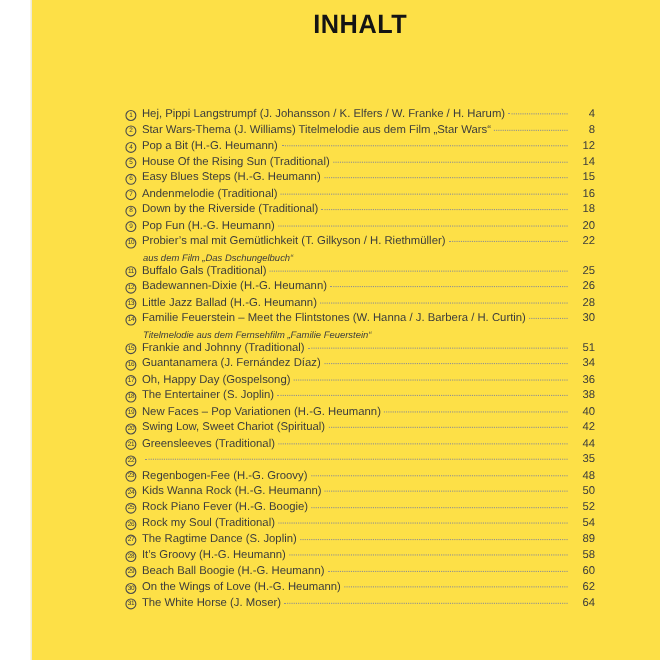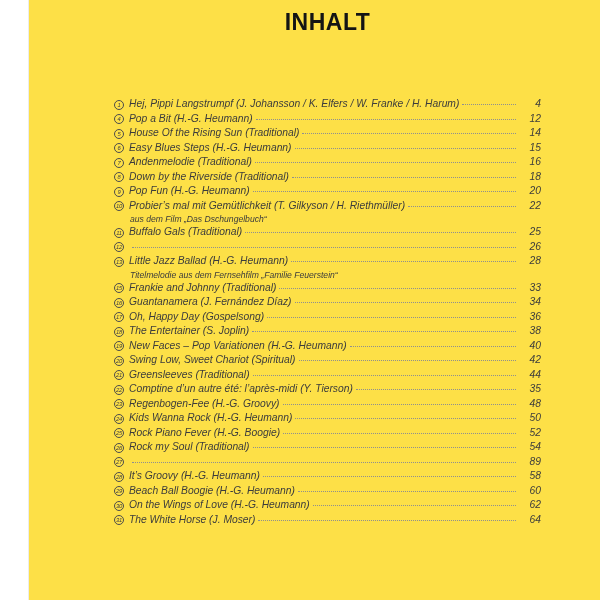--- a/index.html
+++ b/index.html
@@ -16,21 +16,21 @@
     margin-left:28px;
   }
   .page-title {
     margin:0; text-align:center;
     font-size:23px; font-weight:bold; letter-spacing:0.5px;
     color:#141414; transform:scaleY(1.05);
   }
   .entries { margin-top:62px; }
   .entry-row {
     display:flex; align-items:baseline;
-    height:14.5px; font-size:10.3px; white-space:nowrap;font-style:italic;
+    height:14.5px; font-size:10.3px; white-space:nowrap;
   }
   .badge {
     flex:none; box-sizing:border-box;
     width:10px; height:10px; border:1px solid #4c4c4c; border-radius:50%;
     font-size:5.8px; line-height:8px; text-align:center; letter-spacing:-0.3px;
     align-self:center; margin-right:5px; position:relative; top:-0.5px;
     color:#3c3c3c;
   }
   .entry-title { flex:none; }
   .dots {
@@ -53,20 +53,29 @@
   <div class="entry">
     <div class="entry-row">
       <span class="badge">1</span>
       <span class="entry-title">Hej, Pippi Langstrumpf (J. Johansson / K. Elfers / W. Franke / H. Harum)</span>
       <span class="dots"></span>
       <span class="pageno">4</span>
     </div>
 
   </div>
 
+  <div class="entry">
+    <div class="entry-row">
+      <span class="badge">2</span>
+      <span class="entry-title">Star Wars-Thema (J. Williams) Titelmelodie aus dem Film „Star Wars“</span>
+      <span class="dots"></span>
+      <span class="pageno">8</span>
+    </div>
+
+  </div>
 
 
   <div class="entry">
     <div class="entry-row">
       <span class="badge">4</span>
       <span class="entry-title">Pop a Bit (H.-G. Heumann)</span>
       <span class="dots"></span>
       <span class="pageno">12</span>
     </div>
 
@@ -138,46 +147,53 @@
       <span class="entry-title">Buffalo Gals (Traditional)</span>
       <span class="dots"></span>
       <span class="pageno">25</span>
     </div>
 
   </div>
 
   <div class="entry">
     <div class="entry-row">
       <span class="badge">12</span>
+      <span class="entry-title">Badewannen-Dixie (H.-G. Heumann)</span>
       <span class="dots"></span>
       <span class="pageno">26</span>
     </div>
 
   </div>
 
   <div class="entry">
     <div class="entry-row">
       <span class="badge">13</span>
       <span class="entry-title">Little Jazz Ballad (H.-G. Heumann)</span>
       <span class="dots"></span>
       <span class="pageno">28</span>
     </div>
 
   </div>
 
   <div class="entry">
+    <div class="entry-row">
+      <span class="badge">14</span>
+      <span class="entry-title">Familie Feuerstein – Meet the Flintstones (W. Hanna / J. Barbera / H. Curtin)</span>
+      <span class="dots"></span>
+      <span class="pageno">30</span>
+    </div>
     <div class="entry-subtitle">Titelmelodie aus dem Fernsehfilm „Familie Feuerstein“</div>
   </div>
 
   <div class="entry">
     <div class="entry-row">
       <span class="badge">15</span>
       <span class="entry-title">Frankie and Johnny (Traditional)</span>
       <span class="dots"></span>
-      <span class="pageno">33</span>
+      <span class="pageno">51</span>
     </div>
 
   </div>
 
   <div class="entry">
     <div class="entry-row">
       <span class="badge">16</span>
       <span class="entry-title">Guantanamera (J. Fernández Díaz)</span>
       <span class="dots"></span>
       <span class="pageno">34</span>
@@ -231,21 +247,20 @@
       <span class="entry-title">Greensleeves (Traditional)</span>
       <span class="dots"></span>
       <span class="pageno">44</span>
     </div>
 
   </div>
 
   <div class="entry">
     <div class="entry-row">
       <span class="badge">22</span>
-      <span class="entry-title">Comptine d’un autre été: l’après-midi (Y. Tierson)</span>
       <span class="dots"></span>
       <span class="pageno">35</span>
     </div>
 
   </div>
 
   <div class="entry">
     <div class="entry-row">
       <span class="badge">23</span>
       <span class="entry-title">Regenbogen-Fee (H.-G. Groovy)</span>
@@ -281,20 +296,21 @@
       <span class="entry-title">Rock my Soul (Traditional)</span>
       <span class="dots"></span>
       <span class="pageno">54</span>
     </div>
 
   </div>
 
   <div class="entry">
     <div class="entry-row">
       <span class="badge">27</span>
+      <span class="entry-title">The Ragtime Dance (S. Joplin)</span>
       <span class="dots"></span>
       <span class="pageno">89</span>
     </div>
 
   </div>
 
   <div class="entry">
     <div class="entry-row">
       <span class="badge">28</span>
       <span class="entry-title">It’s Groovy (H.-G. Heumann)</span>

